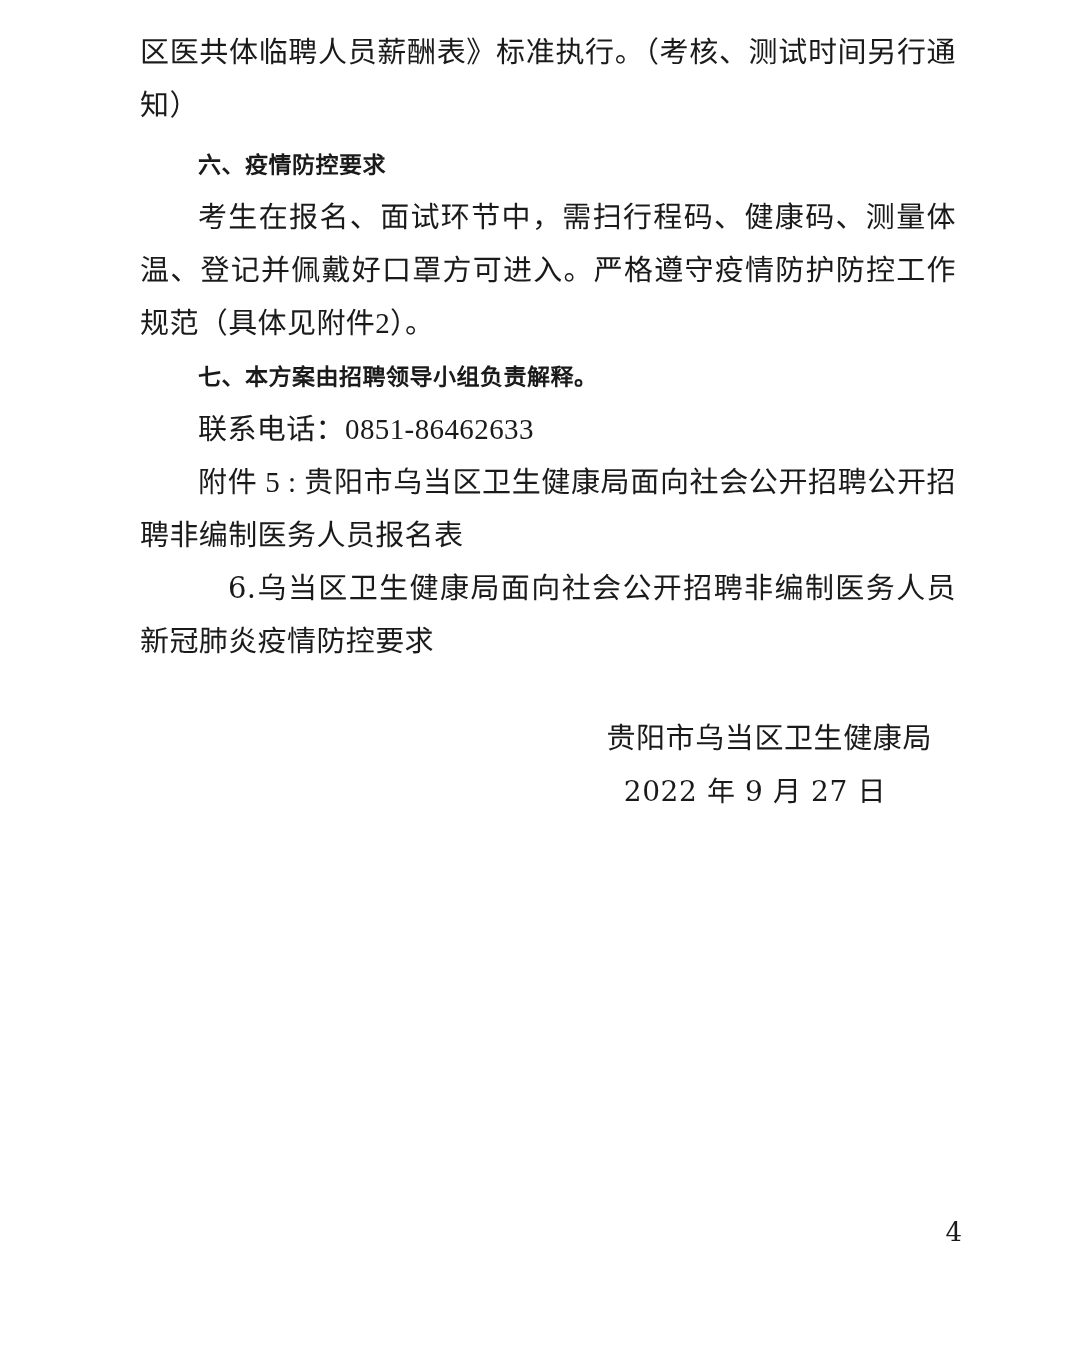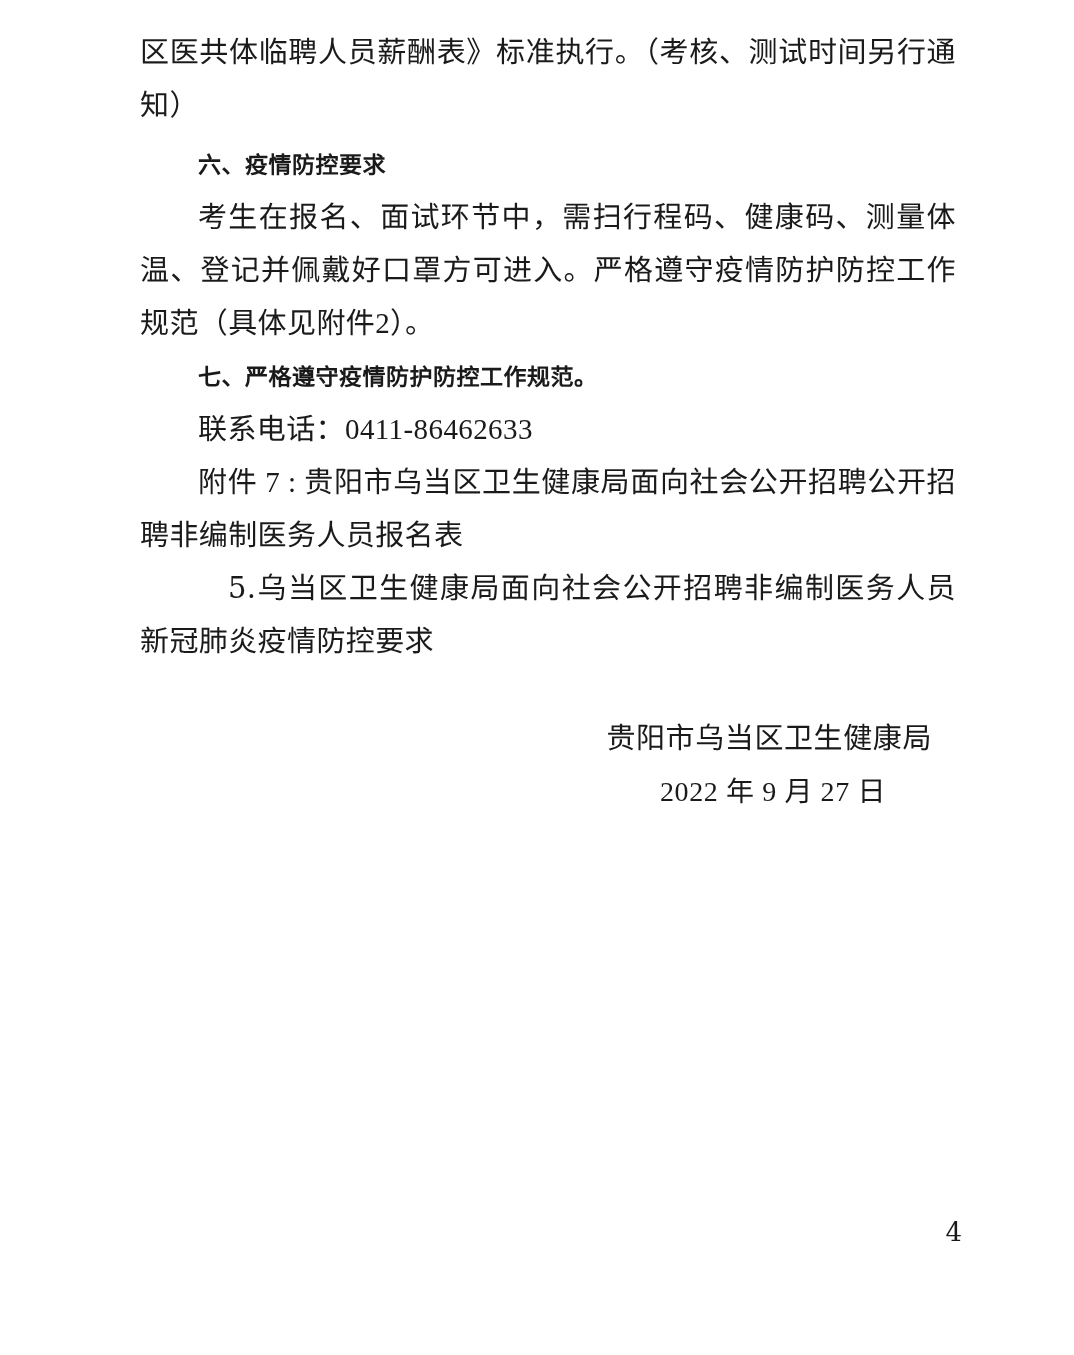--- a/index.html
+++ b/index.html
@@ -48,21 +48,20 @@
     font-weight: bold;
     text-indent: 58px;
     margin: 0;
     letter-spacing: 0.5px;
   }
   .gap-sm { height: 6px; }
   .sign-block {
     margin-top: 44px;
     text-align: right;
     padding-right: 24px;
-    font-family: Liberation Serif, serif;
   }
   .sign-line {
     font-size: 29px;
     line-height: 53px;
     letter-spacing: 0.6px;
   }
   .sign-date {
     font-size: 28px;
     line-height: 53px;
     letter-spacing: 0.6px;
@@ -83,27 +82,27 @@
 <div class="page">
 
   <p class="para cont">区医共体临聘人员薪酬表》标准执行。（考核、测试时间另行通知）</p>
 
   <div class="gap-sm"></div>
 
   <p class="heading">六、疫情防控要求</p>
 
   <p class="para indent2">考生在报名、面试环节中，需扫行程码、健康码、测量体温、登记并佩戴好口罩方可进入。严格遵守疫情防护防控工作规范（具体见附件2）。</p>
 
-  <p class="heading">七、严格遵守疫情防护防控工作规范。</p>
+  <p class="heading">七、本方案由招聘领导小组负责解释。</p>
 
-  <p class="para indent2">联系电话：0411-86462633</p>
+  <p class="para indent2">联系电话：0851-86462633</p>
 
-  <p class="para indent2">附件 7 : 贵阳市乌当区卫生健康局面向社会公开招聘公开招聘非编制医务人员报名表</p>
+  <p class="para indent2">附件 5 : 贵阳市乌当区卫生健康局面向社会公开招聘公开招聘非编制医务人员报名表</p>
 
-  <p class="para indent3">5.乌当区卫生健康局面向社会公开招聘非编制医务人员新冠肺炎疫情防控要求</p>
+  <p class="para indent3">6.乌当区卫生健康局面向社会公开招聘非编制医务人员新冠肺炎疫情防控要求</p>
 
   <div class="sign-block">
     <div class="sign-line">贵阳市乌当区卫生健康局</div>
     <div class="sign-date">2022 年 9 月 27 日</div>
   </div>
 
   <div class="page-number">4</div>
 </div>
 
 </body></html>

